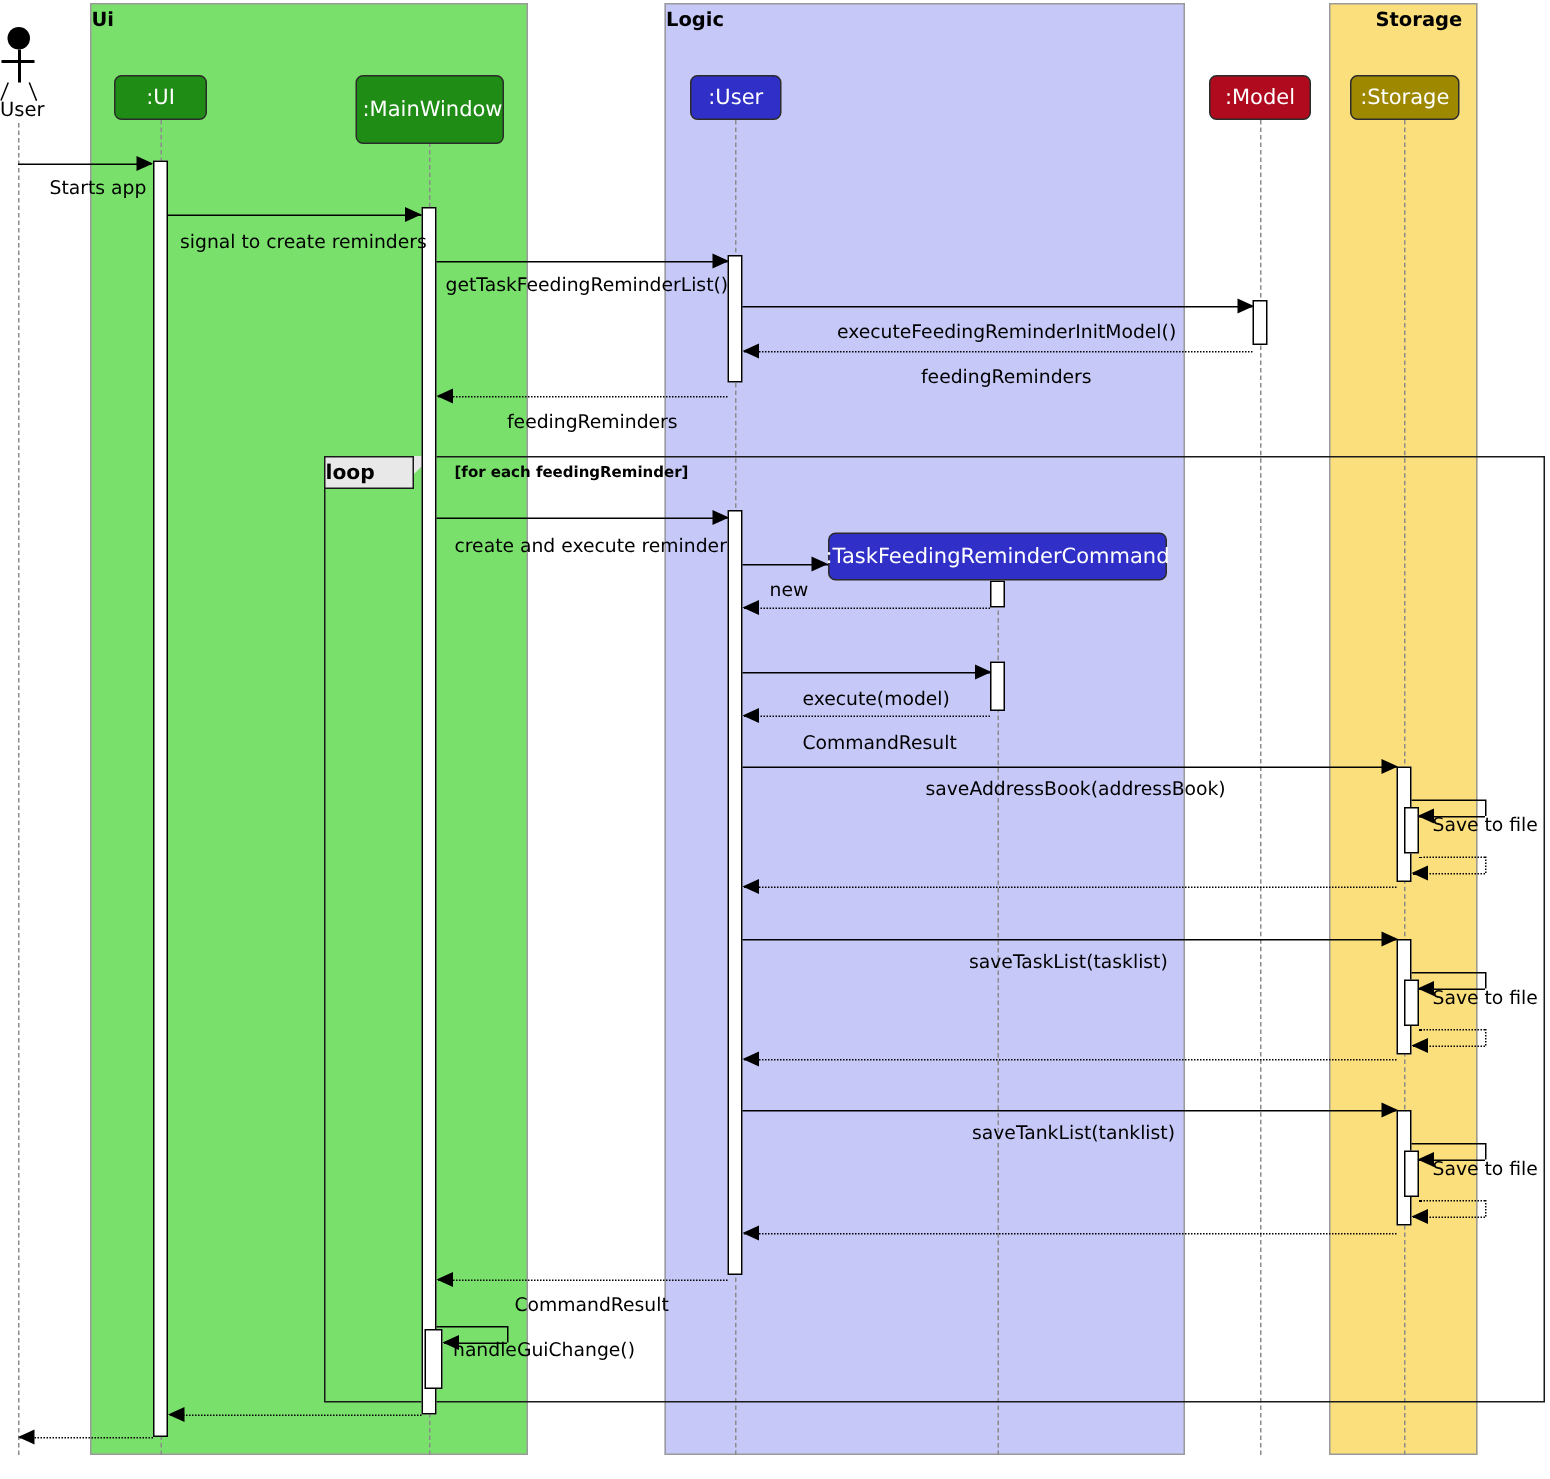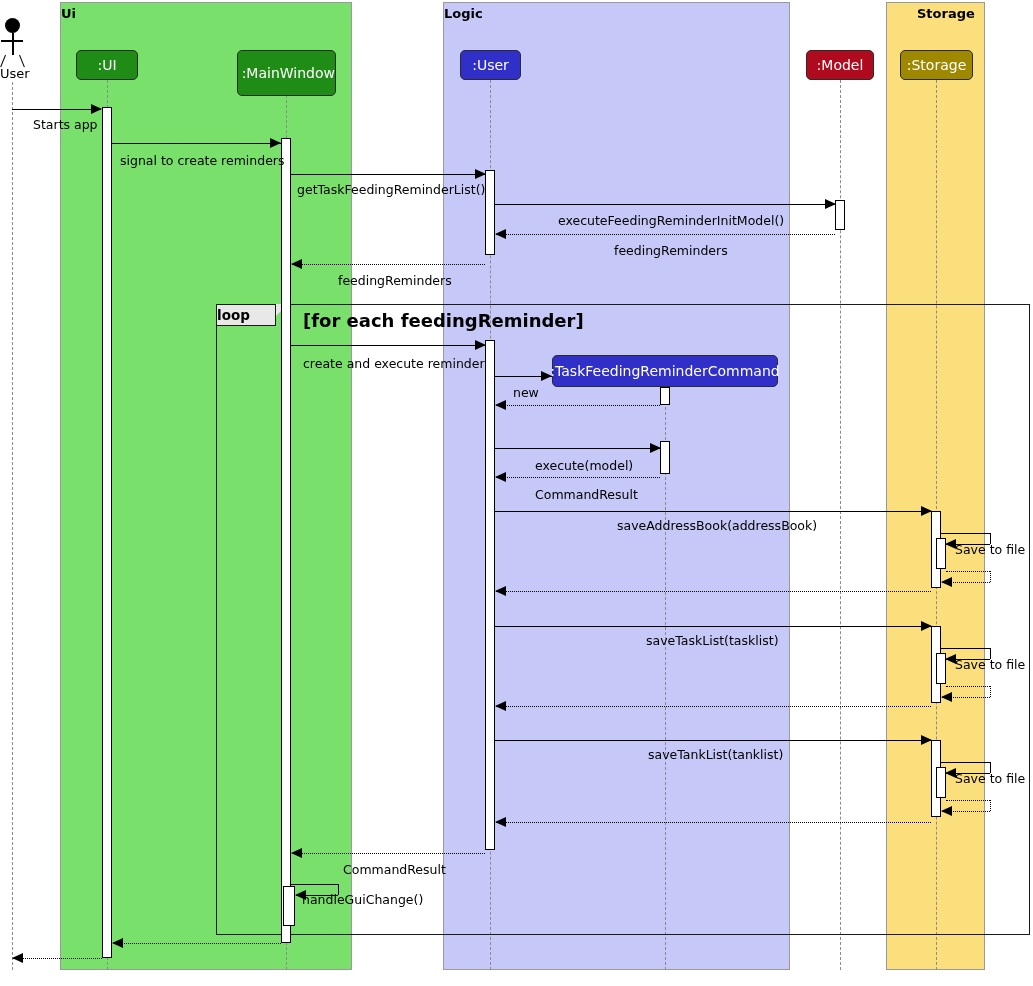--- a/index.html
+++ b/index.html
@@ -17,21 +17,21 @@
   .vline.dash{border-left:1px dotted #000;}
   .msg{position:absolute;font-size:12.5px;color:#000;white-space:nowrap;margin-top:24px;}
   .arrow{position:absolute;width:0;height:0;}
   .arrow.r{border-top:5px solid transparent;border-bottom:5px solid transparent;border-left:11px solid #000;}
   .arrow.l{border-top:5px solid transparent;border-bottom:5px solid transparent;border-right:11px solid #000;}
   .frame{position:absolute;box-sizing:border-box;border:1.6px solid #1a1a1a;background:transparent;}
   .frame-tab{position:absolute;box-sizing:border-box;background:#e8e8e8;border:1.6px solid #1a1a1a;
              font-size:13.5px;font-weight:bold;display:flex;align-items:center;padding-left:0;color:#000;}
   .frame-tab-cut{position:absolute;width:0;height:0;border-left:12px solid #e8e8e8;
              border-bottom:12px solid transparent;}
-  .frame-cond{position:absolute;font-size:18px;font-weight:bold;color:#000;white-space:nowrap;}
+  .frame-cond{position:absolute;font-size:10px;font-weight:bold;color:#000;white-space:nowrap;}
   .actor-head{position:absolute;border-radius:50%;background:#000;}
   .actor-line{position:absolute;background:#000;}
   .actor-label{position:absolute;font-size:13px;color:#000;text-align:center;white-space:nowrap;}
 </style>
 </head>
 <body>
 
 <div id="stage">
 
   <div class="band" style="left:60px;top:2px;width:292px;height:968px;background:#79e06b;">

